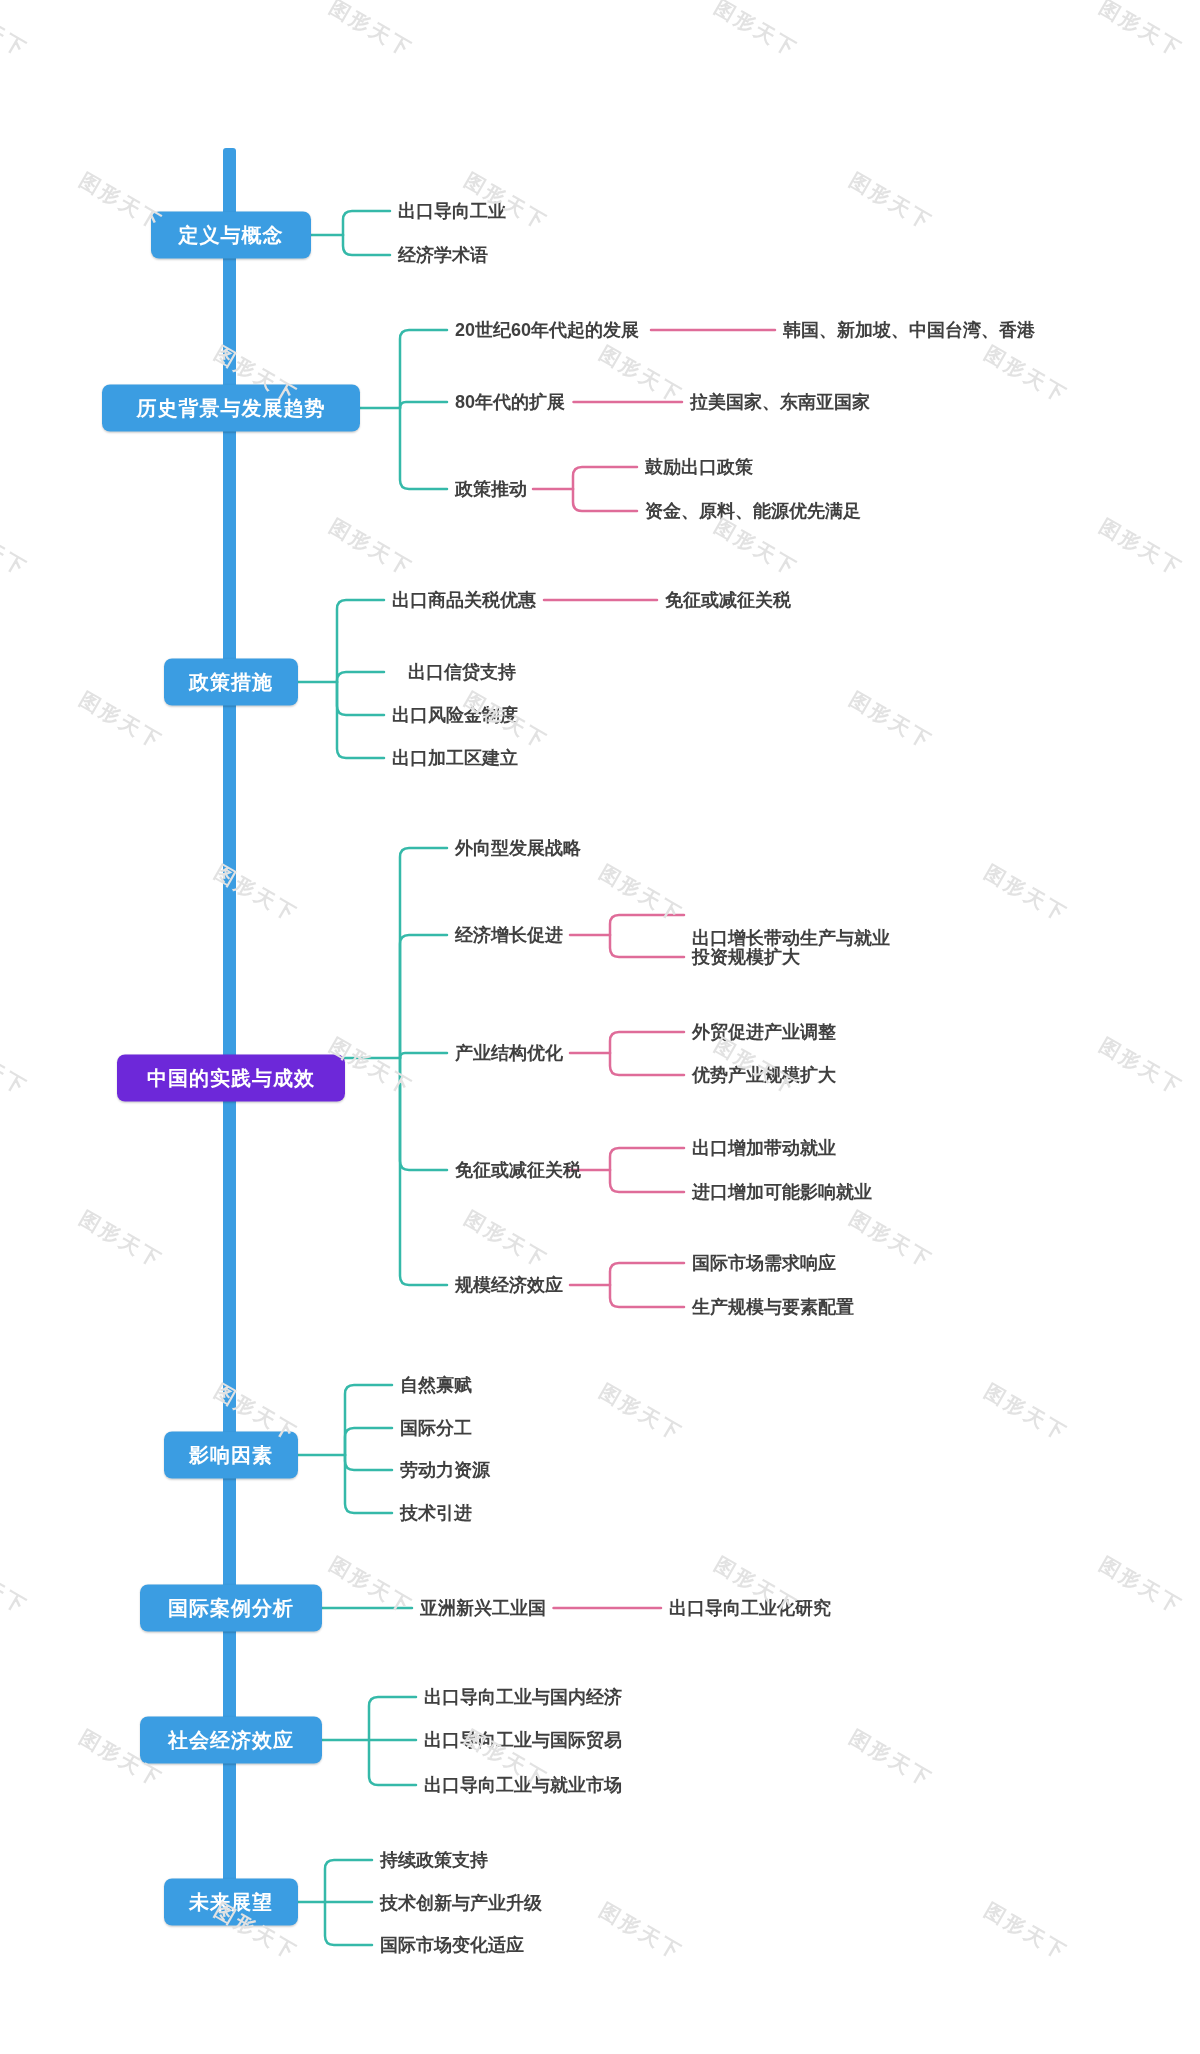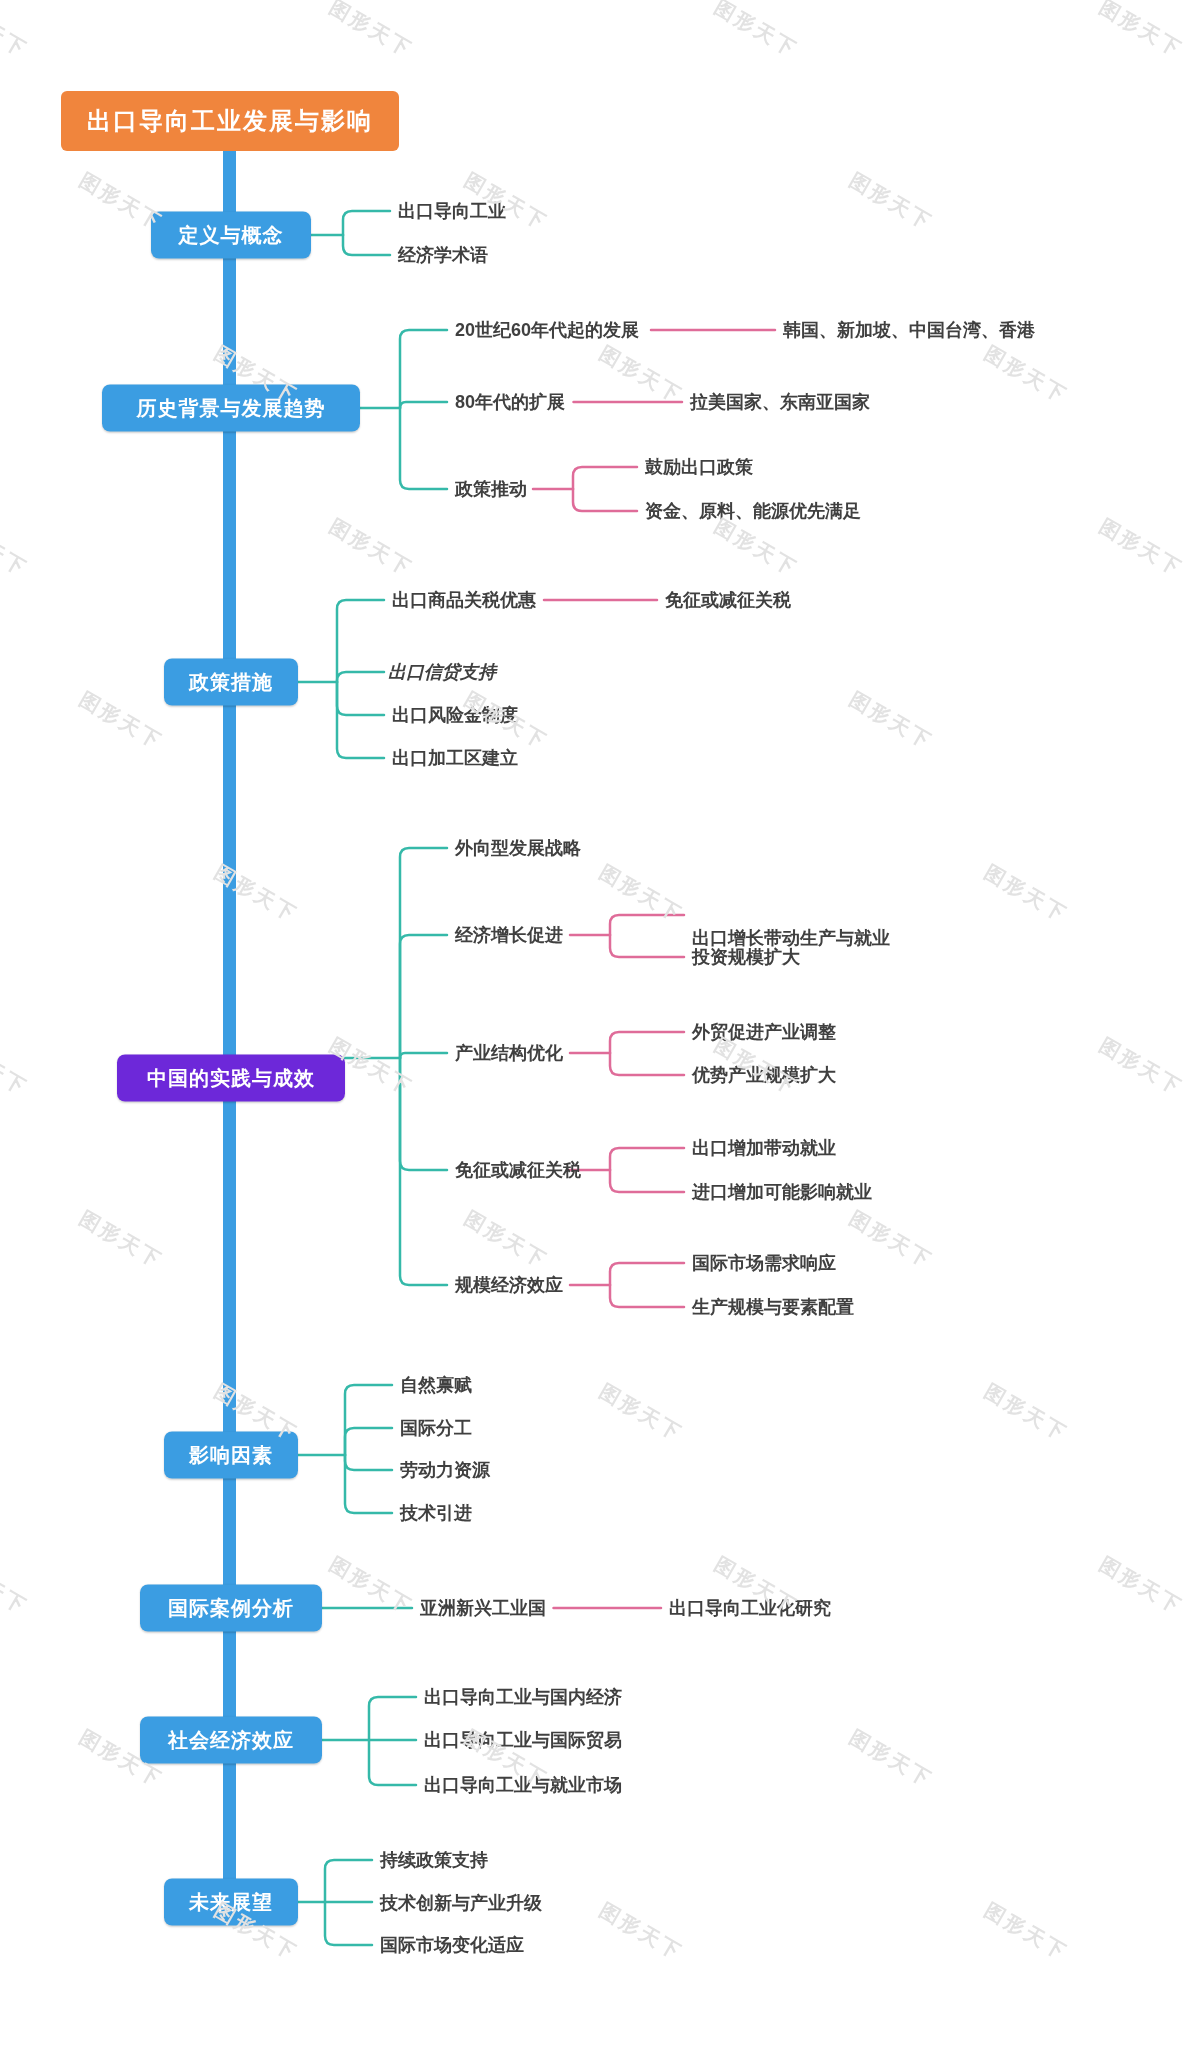--- a/index.html
+++ b/index.html
@@ -84,37 +84,36 @@
       <path d="M 553.5 1608 H 661" stroke="#DF6C99" fill="none" stroke-width="2.5" stroke-linecap="round"></path>
       <path d="M 322 1740 H 369" stroke="#35B9A9" fill="none" stroke-width="2.5" stroke-linecap="round"></path>
       <path d="M 369 1740 V 1706 Q 369 1697 378 1697 H 416" stroke="#35B9A9" fill="none" stroke-width="2.5" stroke-linecap="round"></path>
       <path d="M 369 1740 H 416" stroke="#35B9A9" fill="none" stroke-width="2.5" stroke-linecap="round"></path>
       <path d="M 369 1740 V 1776 Q 369 1785 378 1785 H 416" stroke="#35B9A9" fill="none" stroke-width="2.5" stroke-linecap="round"></path>
       <path d="M 298 1902 H 325" stroke="#35B9A9" fill="none" stroke-width="2.5" stroke-linecap="round"></path>
       <path d="M 325 1902 V 1869 Q 325 1860 334 1860 H 372" stroke="#35B9A9" fill="none" stroke-width="2.5" stroke-linecap="round"></path>
       <path d="M 325 1902 H 372" stroke="#35B9A9" fill="none" stroke-width="2.5" stroke-linecap="round"></path>
       <path d="M 325 1902 V 1936 Q 325 1945 334 1945 H 372" stroke="#35B9A9" fill="none" stroke-width="2.5" stroke-linecap="round"></path>
     </svg>
-  <div class="root" id="rootNode" style="left: 230px; top: 121px; background: rgb(240, 133, 61);">出口导向工业发展与影响</div>
   <div id="nodes">
       <div class="node" style="left: 231px; top: 235px; min-width: 128px; background: rgb(59, 157, 226);">定义与概念</div>
       <div class="leaf" style="left: 398px; top: 198px;">出口导向工业</div>
       <div class="leaf" style="left: 398px; top: 242px;">经济学术语</div>
       <div class="node" style="left: 231px; top: 408px; min-width: 226px; background: rgb(59, 157, 226);">历史背景与发展趋势</div>
       <div class="leaf" style="left: 455px; top: 317px;">20世纪60年代起的发展</div>
       <div class="subleaf" style="left: 783px; top: 317px;">韩国、新加坡、中国台湾、香港</div>
       <div class="leaf" style="left: 455px; top: 389px;">80年代的扩展</div>
       <div class="subleaf" style="left: 690px; top: 389px;">拉美国家、东南亚国家</div>
       <div class="leaf" style="left: 455px; top: 476px;">政策推动</div>
       <div class="subleaf" style="left: 645px; top: 454px;">鼓励出口政策</div>
       <div class="subleaf" style="left: 645px; top: 498px;">资金、原料、能源优先满足</div>
       <div class="node" style="left: 231px; top: 682px; min-width: 102px; background: rgb(59, 157, 226);">政策措施</div>
       <div class="leaf" style="left: 392px; top: 587px;">出口商品关税优惠</div>
       <div class="subleaf" style="left: 665px; top: 587px;">免征或减征关税</div>
-      <div class="leaf" style="left: 388px; top: 659px; font-style: italic;">出口信贷支持</div>
+      <div class="leaf" style="left: 408px; top: 659px;">出口信贷支持</div>
       <div class="leaf" style="left: 392px; top: 702px;">出口风险金制度</div>
       <div class="leaf" style="left: 392px; top: 745px;">出口加工区建立</div>
       <div class="node" style="left: 231px; top: 1078px; min-width: 196px; background: #6d28d9;">中国的实践与成效</div>
       <div class="leaf" style="left: 455px; top: 835px;">外向型发展战略</div>
       <div class="leaf" style="left: 455px; top: 922px;">经济增长促进</div>
       <div class="subleaf" style="left: 692px; top: 902px; margin-top: 23px;">出口增长带动生产与就业</div>
       <div class="subleaf" style="left: 692px; top: 944px;">投资规模扩大</div>
       <div class="leaf" style="left: 455px; top: 1040px;">产业结构优化</div>
       <div class="subleaf" style="left: 692px; top: 1019px;">外贸促进产业调整</div>
       <div class="subleaf" style="left: 692px; top: 1062px;">优势产业规模扩大</div>

